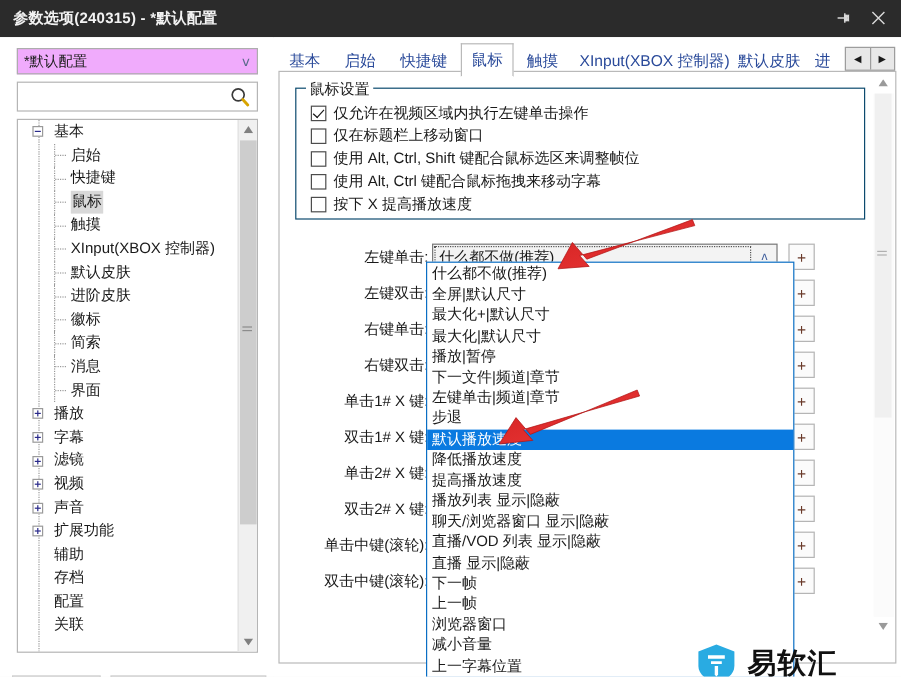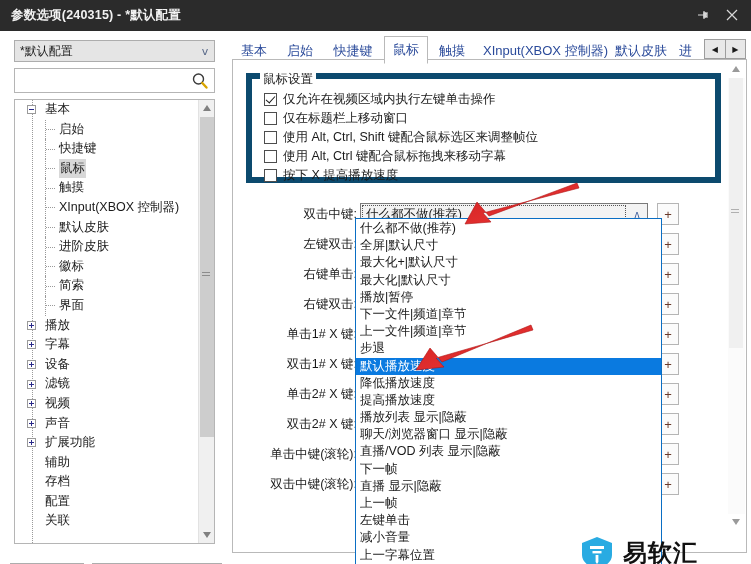--- a/index.html
+++ b/index.html
@@ -43,21 +43,21 @@
     position: absolute; left: 0; top: 30px; width: 751px; height: 534px;
     background: #ffffff;
     border-top: 1px solid #2b2b2b;
   }
 
   
   .left-pane { position: absolute; left: 0; top: 0; width: 228px; height: 534px; background:#ffffff; }
 
   .cfg-combo {
     position: absolute; left: 14px; top: 9px; width: 201px; height: 22px;
-    border: 1px solid #adadad; background: #e5e5e5;
+    border: 1px solid #adadad; background: #f0abfc;
     display: flex; align-items: center;
   }
   .cfg-combo .val {
     flex: 1; padding-left: 5px; color: #202020; font-size: 12px;
     white-space: nowrap; overflow: hidden;
   }
   .cfg-combo .arr {
     width: 18px; text-align: center; color: #5a6a8a; font-size: 11px;
     font-family: "DejaVu Sans", sans-serif;
   }
@@ -156,21 +156,21 @@
   .tabspin div:first-child { border-right: 1px solid #9d9d9d; }
 
   .tabpage {
     position: absolute; left: 4px; top: 28px; width: 515px; height: 494px;
     border: 1px solid #b9b9b9; background: #ffffff;
   }
 
   
   .groupbox {
     position: absolute; left: 13px; top: 13px; width: 475px; height: 110px;
-    border: 6px solid #0c4a6e;
+    border: 1px solid #0c4a6e;
     padding-left: 28px;
   }
   .groupbox > .gtitle {
     position: absolute; left: 8px; top: -8px; background: #ffffff; padding: 0 3px;
     font-size: 12.5px; color: #1a1a1a; white-space: nowrap;
   }
   .cbrow {
     position: absolute; left: 12px; height: 17px; line-height: 17px;
     font-size: 12.5px; color: #1a1a1a; white-space: nowrap;
   }
@@ -309,33 +309,32 @@
               <div class="tnode child">
                 <span class="lbl">进阶皮肤</span>
               </div>
               <div class="tnode child">
                 <span class="lbl">徽标</span>
               </div>
               <div class="tnode child">
                 <span class="lbl">简索</span>
               </div>
               <div class="tnode child">
+                <span class="lbl">消息</span>
+              </div>
+              <div class="tnode child">
                 <span class="lbl">界面</span>
               </div>
               <div class="tnode root">
                 <div class="expander plus"></div>
                 <span class="lbl">播放</span>
               </div>
               <div class="tnode root">
                 <div class="expander plus"></div>
                 <span class="lbl">字幕</span>
-              </div>
-              <div class="tnode root">
-                <div class="expander plus"></div>
-                <span class="lbl">设备</span>
               </div>
               <div class="tnode root">
                 <div class="expander plus"></div>
                 <span class="lbl">滤镜</span>
               </div>
               <div class="tnode root">
                 <div class="expander plus"></div>
                 <span class="lbl">视频</span>
               </div>
               <div class="tnode root">
@@ -422,21 +421,21 @@
               </div>
               <div class="cbrow" style="top: 88px;">
                 <span class="cbbox"></span>
                 <span class="cblabel">按下 X 提高播放速度</span>
               </div>
             </div>
         </div>
 
         <div id="op-list">
             <div class="oprow" style="top: 143px;">
-              <div class="oplabel">双击中键:</div>
+              <div class="oplabel">左键单击:</div>
               <div class="opcombo focused">
                 <div class="inner">什么都不做(推荐)</div>
                 <div class="arr">ʌ</div>
               </div>
               <div class="plusbtn">+</div>
             </div>
             <div class="oprow" style="top: 173px;">
               <div class="oplabel">左键双击:</div>
               <div class="opcombo"></div>
               <div class="plusbtn">+</div>
@@ -504,32 +503,32 @@
   </div>
 
   <div class="droplist">
     <div id="dl-list">
         <div class="dl-item">什么都不做(推荐)</div>
         <div class="dl-item">全屏|默认尺寸</div>
         <div class="dl-item">最大化+|默认尺寸</div>
         <div class="dl-item">最大化|默认尺寸</div>
         <div class="dl-item">播放|暂停</div>
         <div class="dl-item">下一文件|频道|章节</div>
-        <div class="dl-item">上一文件|频道|章节</div>
+        <div class="dl-item">左键单击|频道|章节</div>
         <div class="dl-item">步退</div>
         <div class="dl-item sel">默认播放速度</div>
         <div class="dl-item">降低播放速度</div>
         <div class="dl-item">提高播放速度</div>
         <div class="dl-item">播放列表 显示|隐蔽</div>
         <div class="dl-item">聊天/浏览器窗口 显示|隐蔽</div>
         <div class="dl-item">直播/VOD 列表 显示|隐蔽</div>
+        <div class="dl-item">直播 显示|隐蔽</div>
         <div class="dl-item">下一帧</div>
-        <div class="dl-item">直播 显示|隐蔽</div>
         <div class="dl-item">上一帧</div>
-        <div class="dl-item">左键单击</div>
+        <div class="dl-item">浏览器窗口</div>
         <div class="dl-item">减小音量</div>
         <div class="dl-item">上一字幕位置</div>
       </div>
   </div>
 
   <svg class="arrow" style="left:455px;top:180px;" width="130" height="50">
     <defs>
       <linearGradient id="gr1" x1="0" y1="0" x2="1" y2="1">
         <stop offset="0" stop-color="#d11f1f"></stop>
           <stop offset="1" stop-color="#ee3b3b"></stop>

